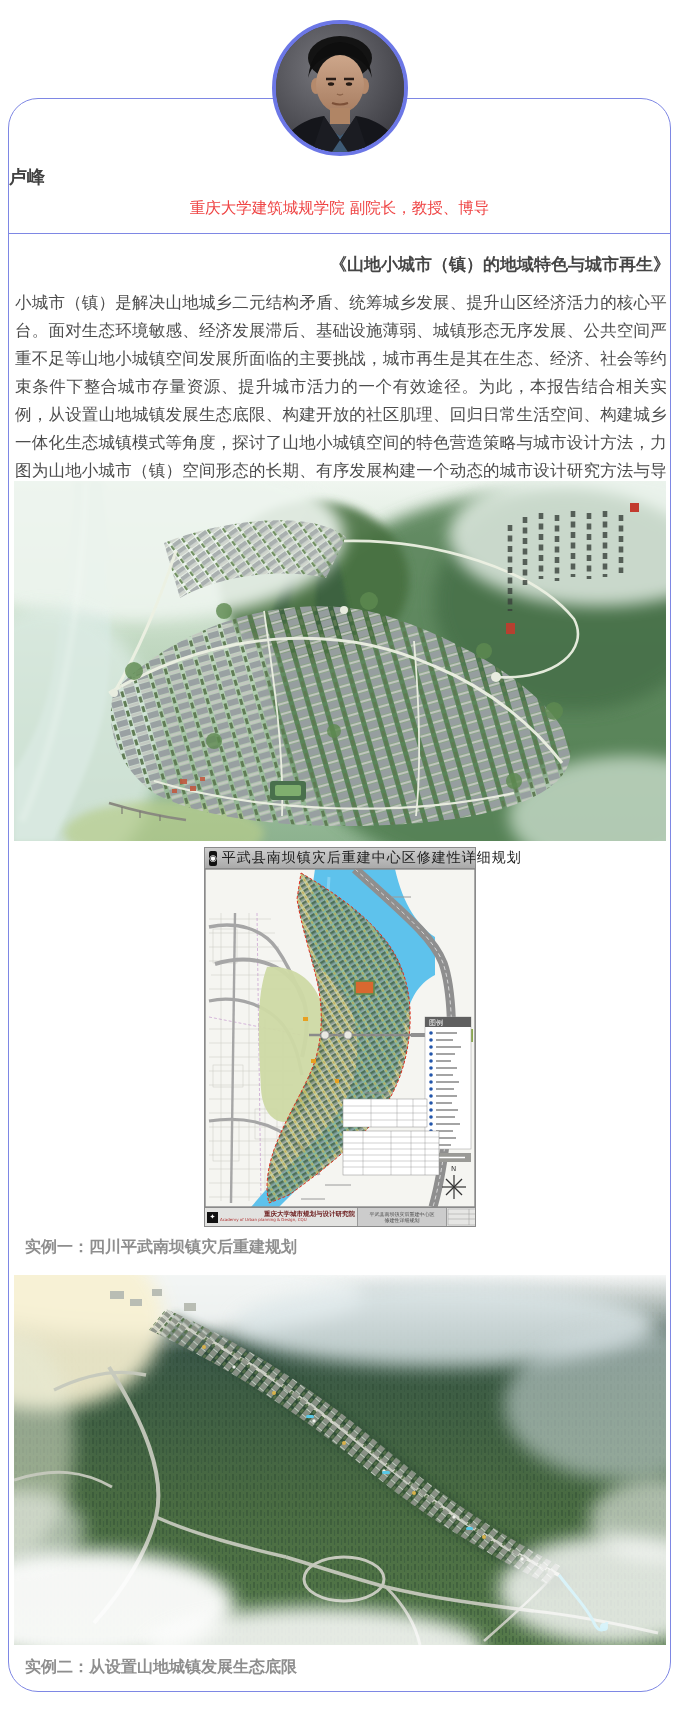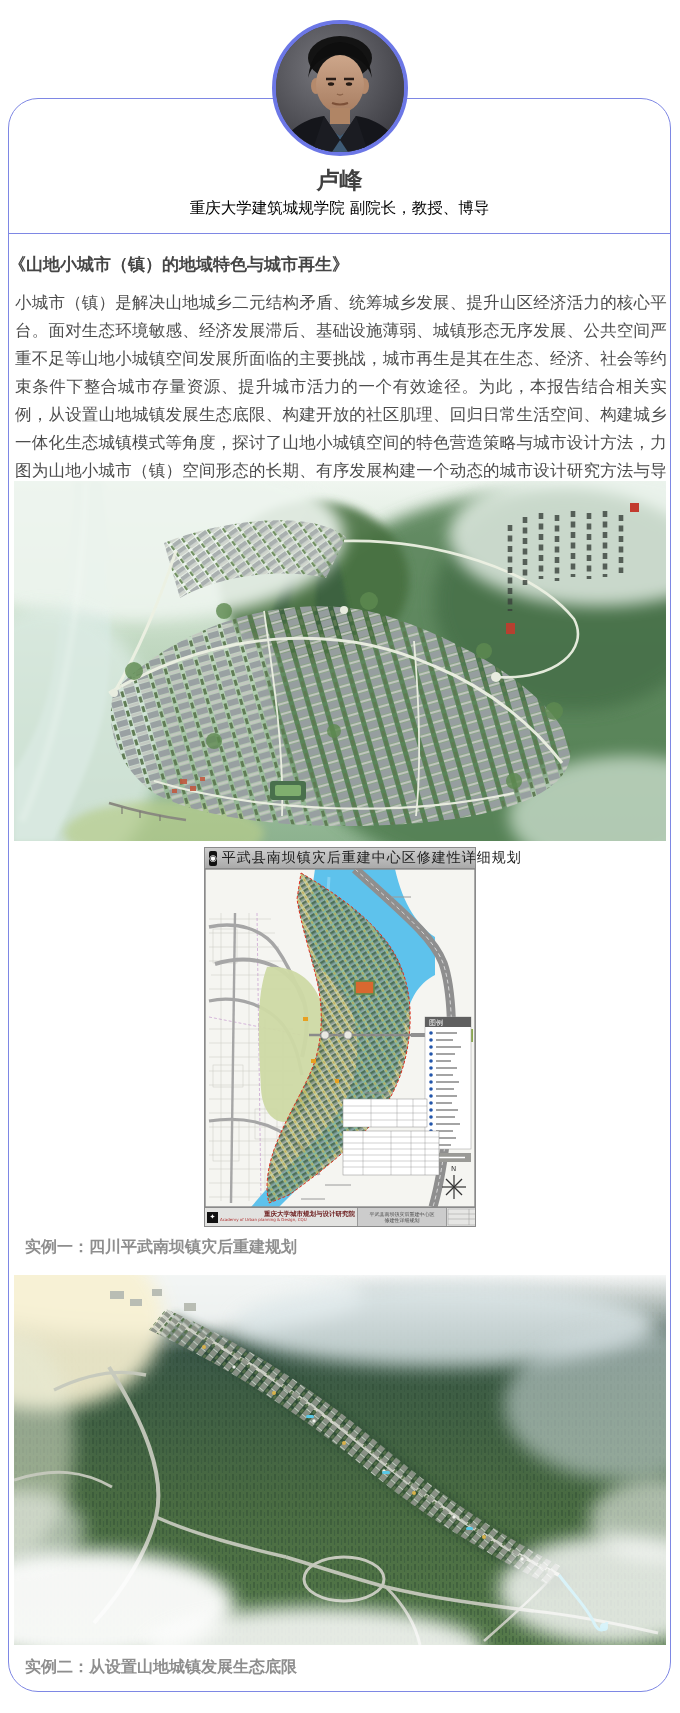--- a/index.html
+++ b/index.html
@@ -3,26 +3,26 @@
 <meta charset="utf-8">
 <style>
   html,body{margin:0;padding:0;background:#fff;}
   .page{position:relative;width:680px;height:1713px;background:#ffffff;overflow:hidden;
         font-family:"DejaVu Sans","Liberation Sans",sans-serif;}
   .card{position:absolute;left:8px;top:98px;width:663px;height:1594px;box-sizing:border-box;
         border:1px solid #7e87e4;border-radius:30px;background:#fff;}
   .avatar{position:absolute;left:272px;top:20px;width:128px;height:128px;border:4px solid #6c77e6;
           border-radius:50%;overflow:hidden;background:#4a4a4f;z-index:5;}
   .avatar svg{display:block;}
-  .name{position:absolute;left:0;top:66px;width:100%;text-align:center;font-size:23px;
+  .name{position:absolute;left:0;top:66px;width:100%;text-align:left;font-size:18px;
         font-weight:bold;color:#404040;}
   .subtitle{position:absolute;left:0;top:99px;width:100%;text-align:center;font-size:15.5px;
-        color:#000000;}
+        color:#ef4444;}
   .divider{position:absolute;left:0;top:134px;width:100%;height:0;border-top:1px solid #7e87e4;}
-  .art-title{position:absolute;left:0;top:154px;width:100%;text-align:left;font-size:17px;
+  .art-title{position:absolute;left:0;top:154px;width:100%;text-align:right;font-size:17px;
         font-weight:bold;color:#454545;}
   .para{position:absolute;left:6px;top:190px;width:652px;font-size:16.5px;line-height:28px;
         color:#4d4d4d;text-align:justify;letter-spacing:0.2px;}
   .fig{position:absolute;display:block;}
   .fig1{left:5px;top:382px;width:652px;height:360px;}
   .fig3{left:5px;top:1176px;width:652px;height:370px;}
   .fig2{left:195px;top:748px;width:272px;}
   .map-header{display:flex;align-items:center;gap:5px;height:22px;box-sizing:border-box;
         background:linear-gradient(#cecece,#aaaaaa);border:1px solid #8a8a8a;padding:0 4px;}
   .map-logo{width:15px;height:15px;background:#111;border-radius:2px;display:flex;align-items:center;

